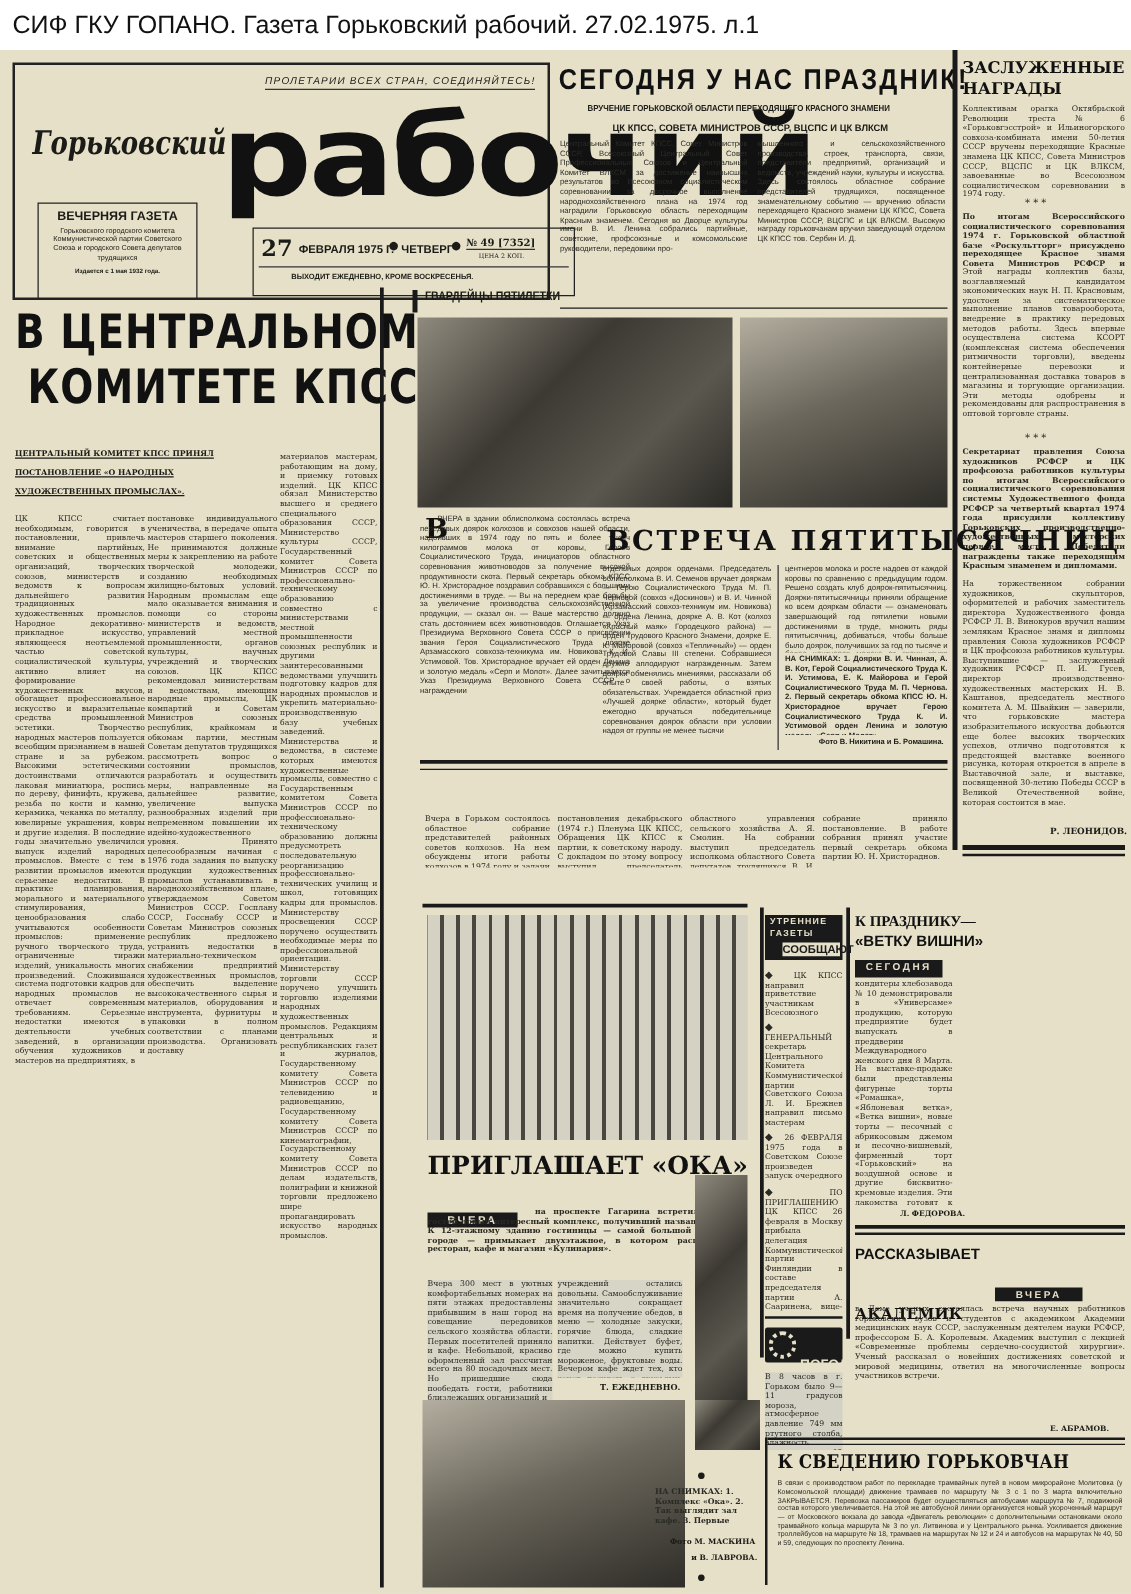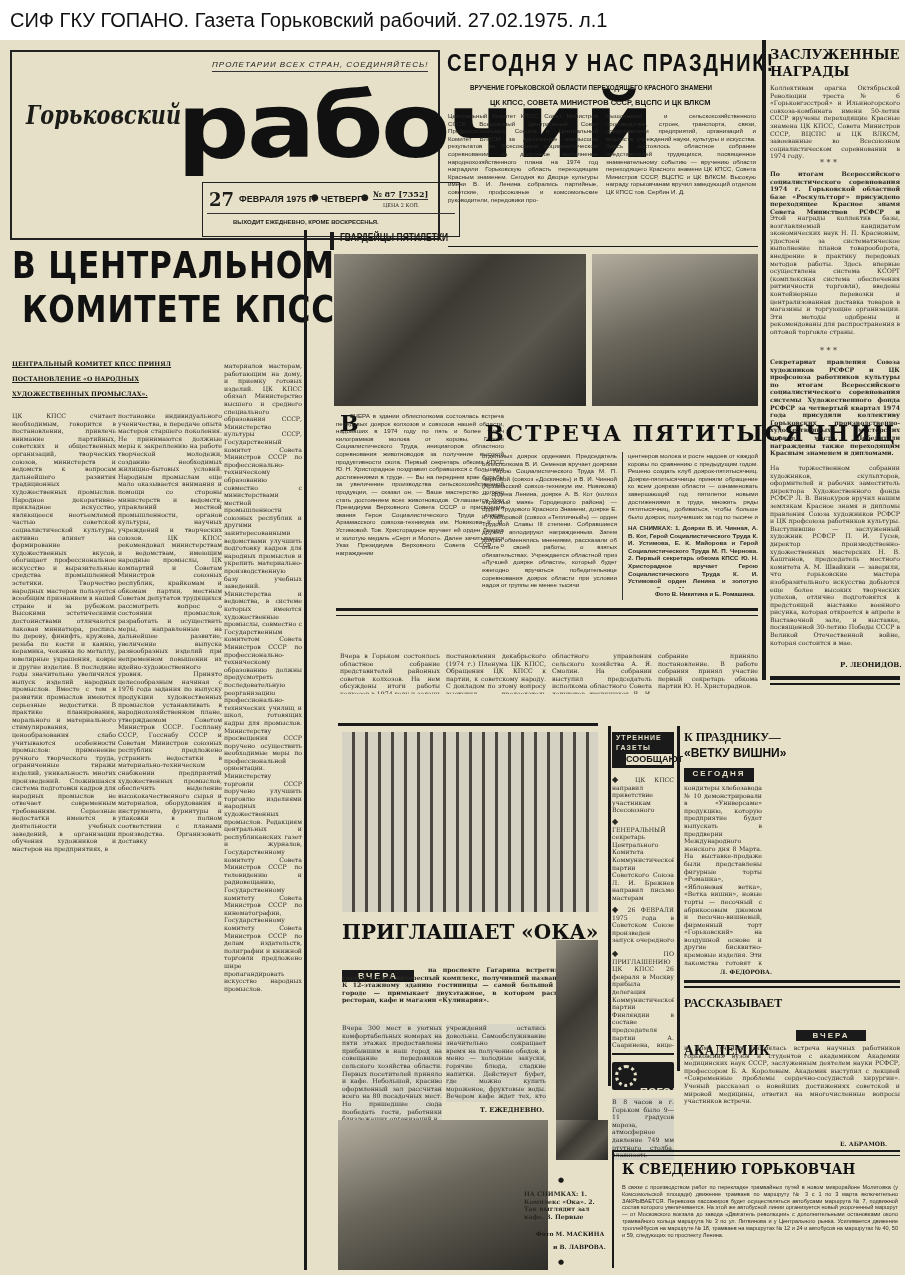--- a/index.html
+++ b/index.html
@@ -34,27 +34,32 @@
 <body>
 
 <div class="cap">СИФ ГКУ ГОПАНО. Газета Горьковский рабочий. 27.02.1975. л.1</div>
 
 <div class="page">
 
   <div class="abs mast">
     <div class="abs slogan">ПРОЛЕТАРИИ ВСЕХ СТРАН, СОЕДИНЯЙТЕСЬ!</div>
     <div class="abs logo-small">Горьковский</div>
     <div class="abs logo-big">рабочий</div>
+    <div class="abs eve">
+      <h3>ВЕЧЕРНЯЯ ГАЗЕТА</h3>
+      <p>Горьковского городского комитета Коммунистической партии Советского Союза и городского Совета депутатов трудящихся</p>
+      <p style="font-size:5px;margin-top:3px;font-weight:bold">Издается с 1 мая 1932 года.</p>
+    </div>
     <div class="abs datebox">
       <div class="abs" style="left:6px;top:6px;font-size:18px;font-weight:bold">27</div>
       <div class="abs cond bold" style="left:36px;top:11px;font-size:9px">ФЕВРАЛЯ 1975 Г.</div>
       <div class="abs" style="left:108px;top:9px;font-size:9px">●</div>
       <div class="abs cond bold" style="left:118px;top:11px;font-size:9px">ЧЕТВЕРГ</div>
       <div class="abs" style="left:158px;top:9px;font-size:9px">●</div>
-      <div class="abs bold" style="left:170px;top:6px;font-size:8px;border-bottom:1px solid #333">№ 87 [7352]</div>
+      <div class="abs bold" style="left:170px;top:6px;font-size:8px;border-bottom:1px solid #333">№ 49 [7352]</div>
       <div class="abs" style="left:180px;top:19px;font-size:5px">ЦЕНА 2 КОП.</div>
       <div class="abs" style="left:4px;right:4px;top:30px;border-top:1px solid #333"></div>
       <div class="abs sans bold" style="left:30px;top:36px;font-size:6px">ВЫХОДИТ ЕЖЕДНЕВНО, КРОМЕ ВОСКРЕСЕНЬЯ.</div>
     </div>
   </div>
 
   <div class="abs headline" style="left:447px;top:10px;font-size:23px;letter-spacing:2px;transform:scaleX(.88);transform-origin:left">СЕГОДНЯ У НАС ПРАЗДНИК!</div>
   <div class="abs sans bold" style="left:470px;top:44px;font-size:7px;transform:scaleX(.9);transform-origin:left">ВРУЧЕНИЕ ГОРЬКОВСКОЙ ОБЛАСТИ ПЕРЕХОДЯЩЕГО КРАСНОГО ЗНАМЕНИ</div>
   <div class="abs sans bold" style="left:490px;top:58px;font-size:7.5px">ЦК КПСС, СОВЕТА МИНИСТРОВ СССР, ВЦСПС И ЦК ВЛКСМ</div>
   <div class="abs txt sans" style="left:448px;top:72px;width:150px;height:98px">Центральный Комитет КПСС, Совет Министров СССР, Всесоюзный Центральный Совет Профессиональных Союзов и Центральный Комитет ВЛКСМ за достижение наивысших результатов во Всесоюзном социалистическом соревновании за досрочное выполнение народнохозяйственного плана на 1974 год наградили Горьковскую область переходящим Красным знаменем. Сегодня во Дворце культуры имени В. И. Ленина собрались партийные, советские, профсоюзные и комсомольские руководители, передовики про-</div>
@@ -146,21 +151,21 @@
   <div class="abs headline" style="left:684px;top:690px;font-size:12px;font-family:Liberation Serif, serif">К ПРАЗДНИКУ—</div>
   <div class="abs headline" style="left:684px;top:706px;font-size:12px;font-family:Liberation Sans, sans-serif">«ВЕТКУ ВИШНИ»</div>
   <div class="abs badge" style="left:684px;top:728px;width:70px;height:14px;font-size:8px;line-height:11px">СЕГОДНЯ</div>
   <div class="abs txt" style="left:684px;top:744px;width:78px;height:182px">кондитеры хлебозавода № 10 демонстрировали в «Универсаме» продукцию, которую предприятие будет выпускать в преддверии Международного женского дня 8 Марта. На выставке-продаже были представлены фигурные торты «Ромашка», «Яблоневая ветка», «Ветка вишни», новые торты — песочный с абрикосовым джемом и песочно-вишневый, фирменный торт «Горьковский» на воздушной основе и другие бисквитно-кремовые изделия. Эти лакомства готовят к празднику кондитеры Т. Другова, Р. Гаврилина, мастера-пекари Р. Тарасова, Г. Смирнова и другие создатели вкусных высококалорийных изделий. В предпраздничные дни такой продукции хлебозавод будет выпускать больше обычного — по две тонны в сутки.</div>
   <div class="abs bold" style="left:720px;top:928px;font-size:6px">Л. ФЕДОРОВА.</div>
   <div class="rule" style="left:684px;top:940px;width:216px;height:3px"></div>
   <div class="rule" style="left:684px;top:946px;width:216px;height:2px"></div>
 
   <div class="abs txt" style="left:770px;top:650px;width:130px;height:0"></div>
 
-  <div class="abs headline" style="left:684px;top:956px;font-size:12px;font-family:Liberation Serif, serif">РАССКАЗЫВАЕТ</div>
+  <div class="abs headline" style="left:684px;top:956px;font-size:12px;font-family:Liberation Sans, sans-serif">РАССКАЗЫВАЕТ</div>
   <div class="abs headline" style="left:684px;top:1004px;font-size:12px;font-family:'DejaVu Serif',serif">АКАДЕМИК</div>
   <div class="abs badge" style="left:796px;top:990px;width:70px;height:11px;font-size:8px;line-height:11px">ВЧЕРА</div>
   <div class="abs txt" style="left:684px;top:1004px;width:216px;height:96px;column-count:1">в Доме ученых состоялась встреча научных работников горьковских вузов и студентов с академиком Академии медицинских наук СССР, заслуженным деятелем науки РСФСР, профессором Б. А. Королевым. Академик выступил с лекцией «Современные проблемы сердечно-сосудистой хирургии». Ученый рассказал о новейших достижениях советской и мировой медицины, ответил на многочисленные вопросы участников встречи.</div>
   <div class="abs bold" style="left:840px;top:1100px;font-size:6px">Е. АБРАМОВ.</div>
 
   <div class="rule" style="left:614px;top:1110px;width:286px;height:2px"></div>
   <div class="rule" style="left:614px;top:1115px;width:286px;height:1px"></div>
   <div class="vrule" style="left:612px;top:1110px;height:118px;width:2px"></div>
   <div class="abs headline" style="left:622px;top:1120px;font-size:15px;font-family:'DejaVu Serif',serif;transform:scaleX(.9);transform-origin:left">К СВЕДЕНИЮ ГОРЬКОВЧАН</div>
   <div class="abs txt sans" style="left:622px;top:1144px;width:276px;height:82px;font-size:5.6px;line-height:6.8px">В связи с производством работ по перекладке трамвайных путей в новом микрорайоне Молитовка (у Комсомольской площади) движение трамваев по маршруту № 3 с 1 по 3 марта включительно ЗАКРЫВАЕТСЯ. Перевозка пассажиров будет осуществляться автобусами маршрута № 7, подвижной состав которого увеличивается. На этой же автобусной линии организуется новый укороченный маршрут — от Московского вокзала до завода «Двигатель революции» с дополнительными остановками около трамвайного кольца маршрута № 3 по ул. Литвинова и у Центрального рынка. Усиливается движение троллейбусов на маршруте № 18, трамваев на маршрутах № 12 и 24 и автобусов на маршрутах № 40, 50 и 59, следующих по проспекту Ленина.</div>

